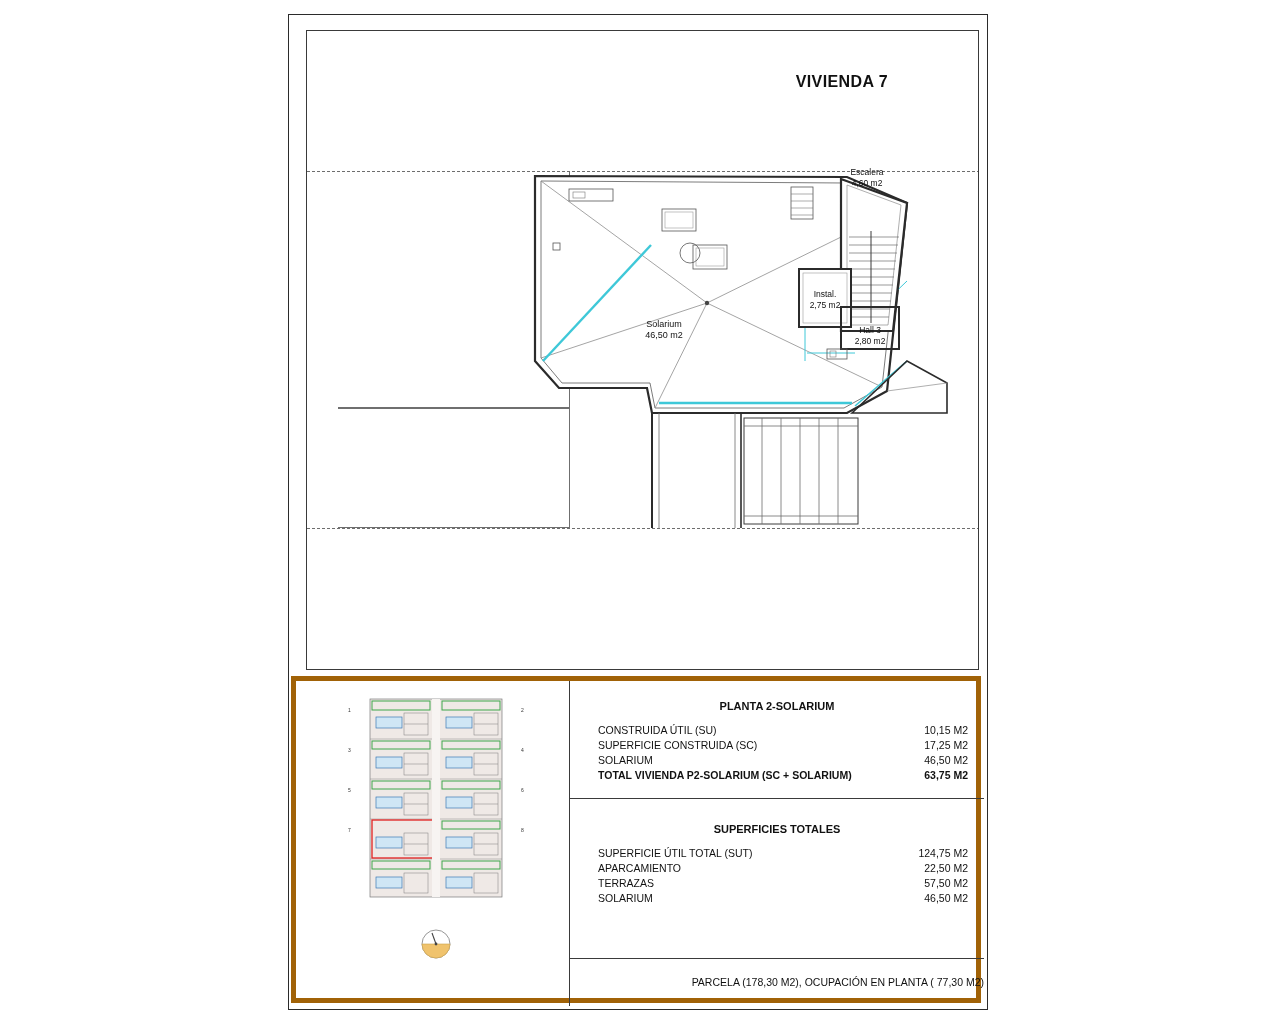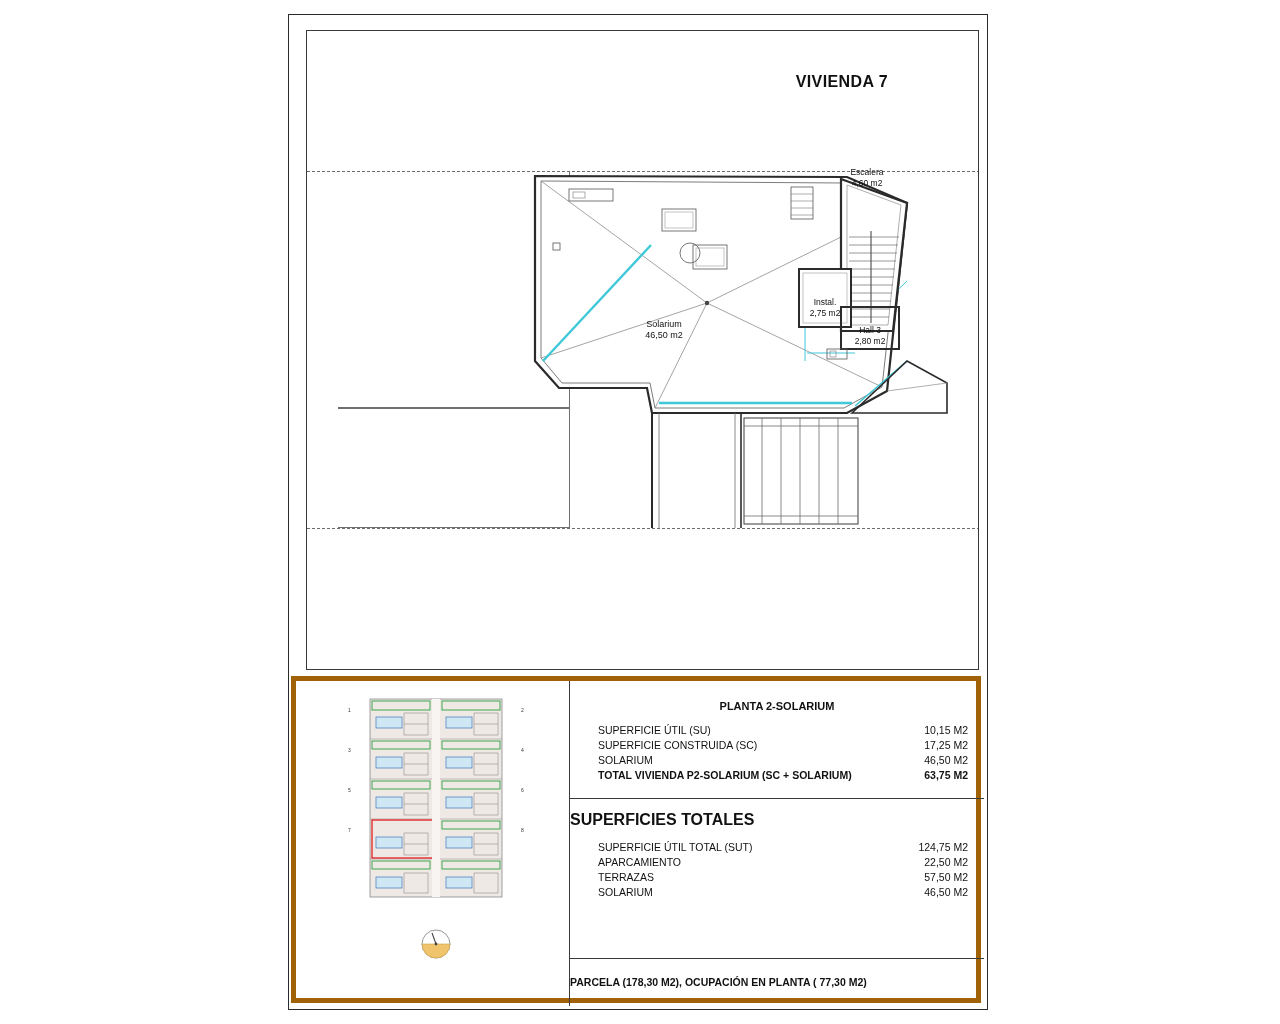--- a/index.html
+++ b/index.html
@@ -111,42 +111,43 @@
   .sec3 { top: 278px; height: 47px; border-bottom: none; }
 
   .tbl-title {
     text-align: center;
     font-size: 11px;
     font-weight: bold;
     color: #111;
     margin-top: 19px;
   }
   .tbl-title2 {
-    font-size: 16px;
+    text-align: center;
+    font-size: 11px;
     font-weight: bold;
     color: #111;
-    margin-top: 12px;
+    margin-top: 24px;
   }
   .rows { margin-top: 10px; }
   .row {
     display: flex;
     justify-content: space-between;
     font-size: 10.5px;
     color: #111;
     padding: 1.5px 16px 1.5px 28px;
   }
   .row .lbl { text-align: left; }
   .row .val { text-align: right; min-width: 66px; }
   .row.bold { font-weight: bold; }
   .row.bold .val { min-width: 0; }
   .sec3 .parcela {
     font-size: 10.5px;
-    font-weight: bold;
-    color: #111;
-    text-align: left;
+    font-weight: normal;
+    color: #111;
+    text-align: right;
     margin-top: 17px;
   }
 
   
   .mini {
     position: absolute;
     left: 60px; top: 12px;
     width: 160px; height: 215px;
   }
   .compass {
@@ -257,21 +258,21 @@
     </svg>
 
     <div class="room-label big" style="left:312px; top:288px; width:90px;">
       <span>Solarium</span><br>
       <span>46,50 m2</span>
     </div>
     <div class="room-label" style="left:524px; top:136px; width:72px;">
       <span>Escalera</span><br>
       <span>4,60 m2</span>
     </div>
-    <div class="room-label" style="left:488px; top:266px; width:60px;">
+    <div class="room-label" style="left:488px; top:258px; width:60px;">
       <span>Instal.</span><br>
       <span>2,75 m2</span>
     </div>
     <div class="room-label" style="left:534px; top:294px; width:58px;">
       <span>Hall 3</span><br>
       <span>2,80 m2</span>
     </div>
   </div>
 
   <div class="bottom-block">
@@ -356,21 +357,21 @@
         <circle cx="24" cy="20" r="1.4" fill="#444"></circle>
       </svg>
     </div>
 
     <div class="tables">
 
       <div class="table-sec sec1">
         <div class="tbl-title">PLANTA 2-SOLARIUM</div>
         <div class="rows">
           <div class="row">
-            <span class="lbl">SUPERFICIE ÚTIL (SU)</span>
+            <span class="lbl">CONSTRUIDA ÚTIL (SU)</span>
             <span class="val">10,15 M2</span>
           </div>
           <div class="row">
             <span class="lbl">SUPERFICIE CONSTRUIDA (SC)</span>
             <span class="val">17,25 M2</span>
           </div>
           <div class="row">
             <span class="lbl">SOLARIUM</span>
             <span class="val">46,50 M2</span>
           </div>

